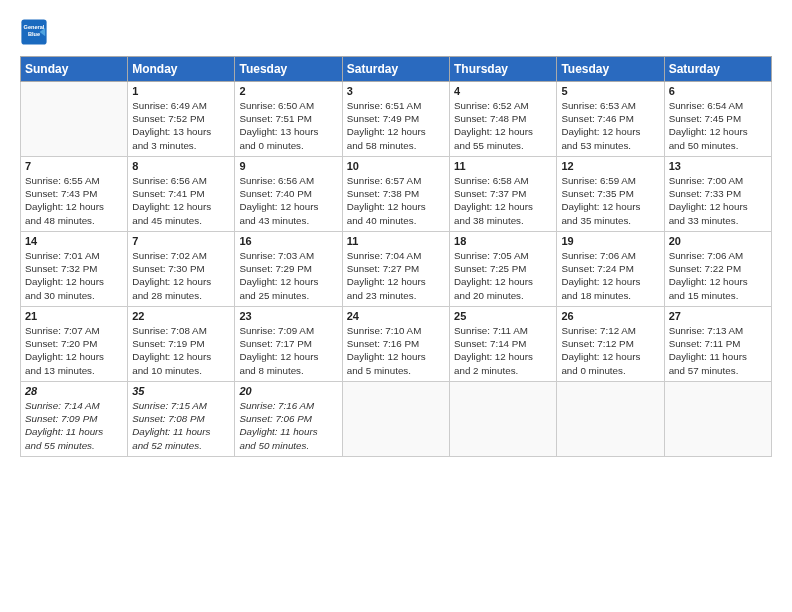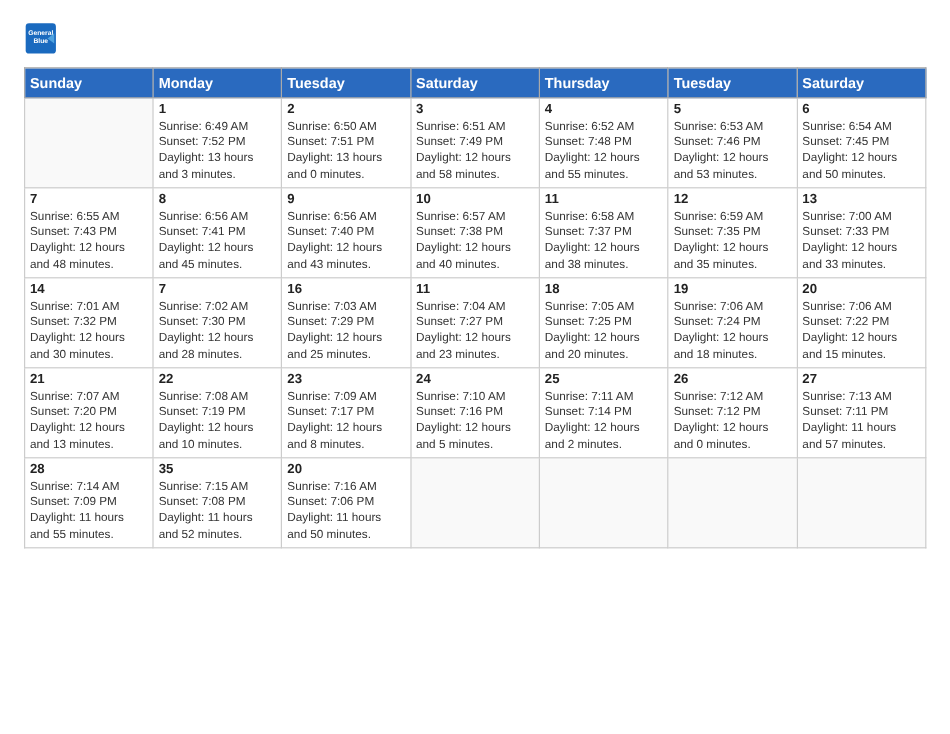--- a/index.html
+++ b/index.html
@@ -89,20 +89,21 @@
       margin-bottom: 2px;
       color: #222;
     }
     .day-info {
       font-size: 9.8px;
       color: #333;
       line-height: 1.35;
     }
     .last-row td {
       min-height: 60px;
+      font-style: italic;
     }
   </style>
 </head>
 <body>
 
 <div class="page">
   <div class="header">
     <div class="logo">
       <svg class="logo-icon" viewBox="0 0 40 40">
         <rect x="2" y="2" width="36" height="36" rx="4" fill="#1a6abf"></rect>

